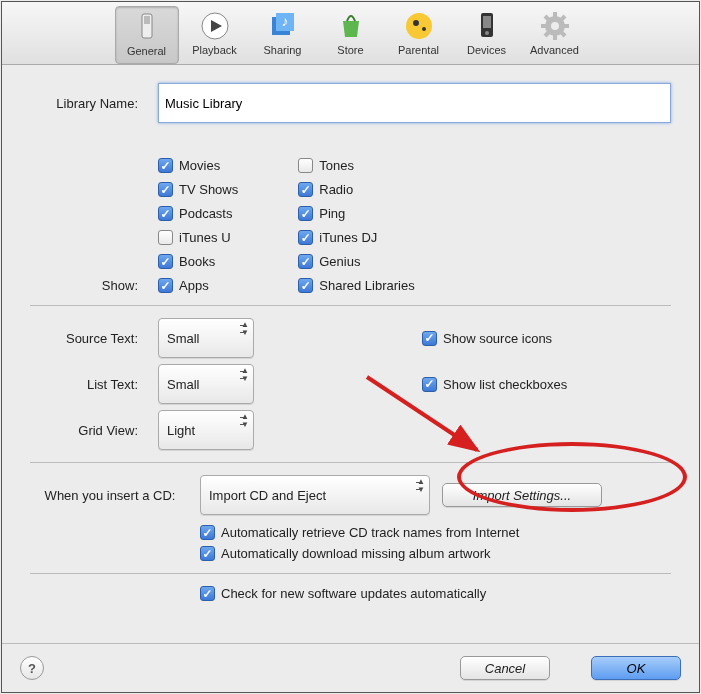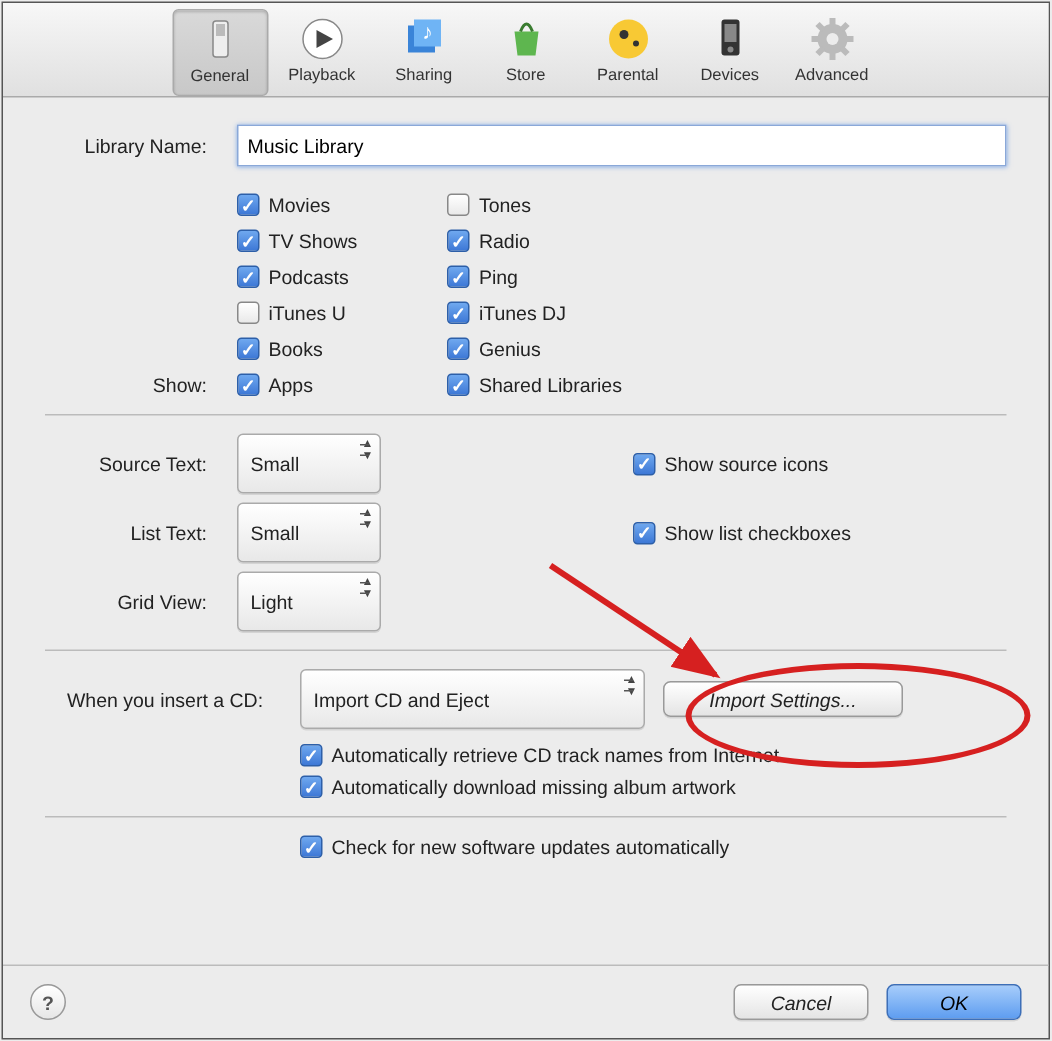--- a/index.html
+++ b/index.html
@@ -58,33 +58,33 @@
   }
   .label-col {
     width: 128px;
     text-align: right;
     padding-right: 20px;
     color:#222;
   }
   .field-col { flex:1; }
   .text-input {
     width: 100%;
-    height: 28px;
+    height: 40px;
     border: 1px solid #8aa8d8;
     box-shadow: 0 0 3px rgba(80,140,230,.7);
     padding: 2px 6px;
     font-size:13px;
     background:#fff;
   }
   .check-grid {
     display:flex;
     gap: 60px;
     margin-top:4px;
   }
-  .check-col { display:flex; flex-direction:column; gap:9px;}
+  .check-col { display:flex; flex-direction:column; gap:9px;margin-top:17px;}
   .chk {
     display:flex; align-items:center; gap:6px;
     font-size:13px;
   }
   .chkbox {
     width:15px;height:15px;
     border:1px solid #888;
     border-radius:3px;
     background: linear-gradient(#fff,#e9e9e9);
     display:flex;align-items:center;justify-content:center;
@@ -140,20 +140,21 @@
     padding: 0 16px;
     font-size:13px;
     display:inline-flex;align-items:center;justify-content:center;
     box-shadow: 0 1px 0 rgba(0,0,0,.1);
     font-style: italic;
   }
   .btn.default {
     background: linear-gradient(#a7cdfb,#5e9df0);
     border-color:#3d6fb8;
     color:#000;
+    margin-left:29px;
   }
   .bottom-bar {
     position:absolute;
     bottom:0; left:0; right:0;
     padding: 12px 18px;
     display:flex;
     align-items:center;
     border-top:1px solid #bbb;
   }
   .help-btn {

